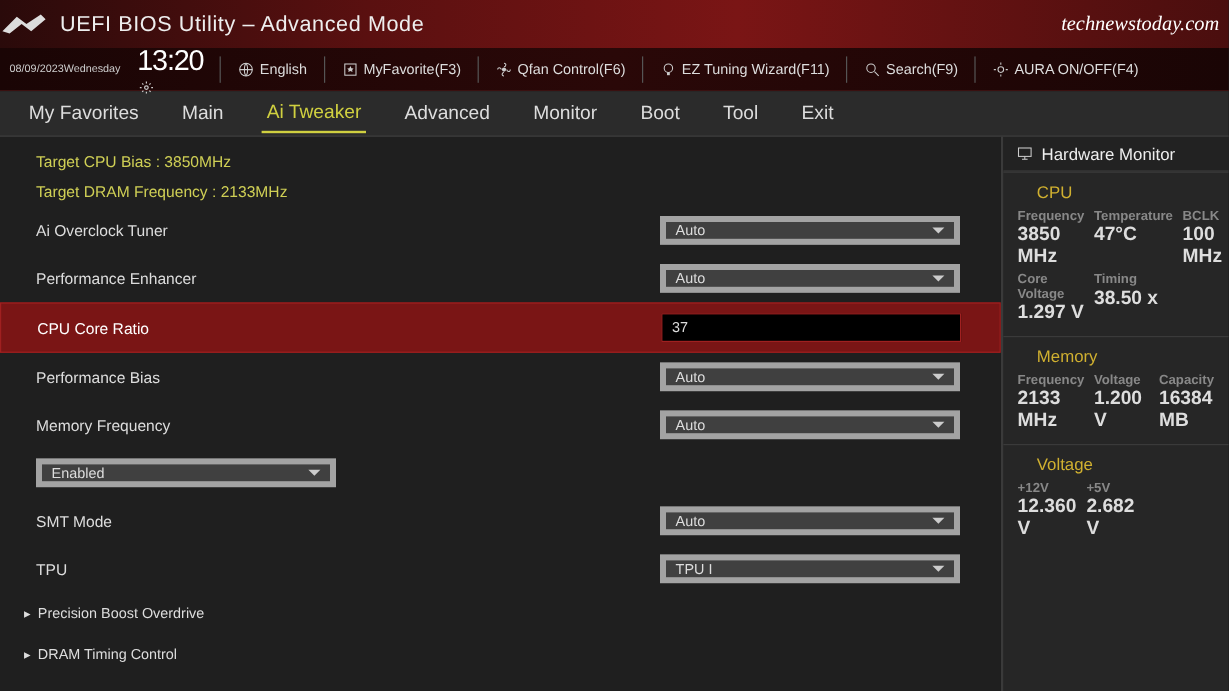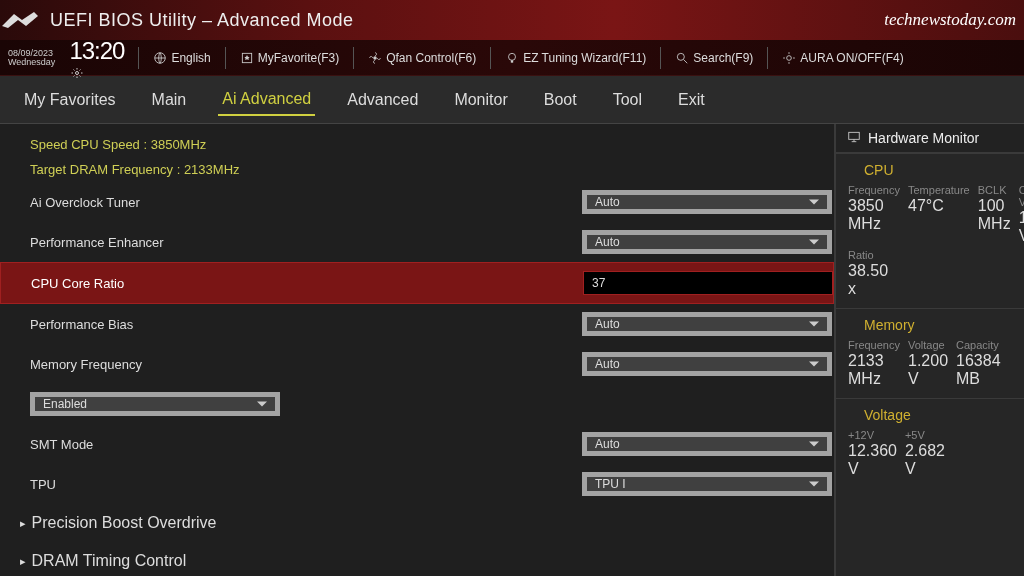--- a/index.html
+++ b/index.html
@@ -27,33 +27,33 @@
   .watermark { color: #fff; font-size: 17px; font-style: italic; font-family: Georgia, serif; margin-right: 8px; }
   .infobar {
     height: 36px;
     background: linear-gradient(90deg, #1a0505 0%, #2a0808 50%, #1a0505 100%);
     display: flex; align-items: center;
     padding: 0 8px;
     border-bottom: 1px solid #3a1010;
     gap: 14px;
   }
   .infobar .sep { width: 1px; height: 22px; background: #555; }
-  .dt { display: flex; flex-direction: column; line-height: 1; }
+  .dt { display: flex; flex-direction: row; line-height: 1; }
   .dt .date { font-size: 9px; color: #ccc; }
   .dt .day { font-size: 9px; color: #ccc; }
   .time { font-size: 24px; color: #fff; font-weight: 300; letter-spacing: -1px; display: flex; align-items: flex-start; flex-direction: column; }
   .time sup { font-size: 10px; margin-left: 2px; margin-top: 2px; }
   .info-item {
     display: flex; align-items: center; gap: 4px;
     color: #ddd; font-size: 12px; cursor: pointer;
   }
   .info-item .ico { width: 14px; height: 14px; display: inline-flex; }
 
   .tabbar {
-    height: 48px;
+    height: 38px;
     background: #2b2b2b;
     display: flex; align-items: center;
     padding: 0 20px;
     gap: 28px;
     border-bottom: 1px solid #444;
   }
   .tab {
     color: #ddd; font-size: 16px; cursor: pointer;
     padding: 6px 4px;
   }
@@ -76,21 +76,20 @@
   .target-line {
     color: #cfcf55;
     font-size: 13px;
     padding: 5px 30px;
   }
   .setting-row {
     display: flex; align-items: center;
     padding: 8px 30px;
     font-size: 13px;
     color: #ddd;
-    gap: 32px;
   }
   .setting-row.selected {
     background: #7a1515;
     border: 1px solid #a02020;
     color: #fff;
   }
   .setting-label { flex: 0 0 520px; }
   .setting-control {
     flex: 0 0 250px;
     height: 24px;
@@ -111,56 +110,57 @@
     border-right: 5px solid transparent;
     border-top: 5px solid #ccc;
     transform: translateY(-50%);
   }
   .setting-row.selected .setting-control {
     background: #000; border: 1px solid #a02020;
   }
   .expander {
     display: flex; align-items: center; gap: 6px;
     padding: 10px 20px;
-    font-size: 16px;
+    font-size: 12px;
     color: #ddd;
     cursor: pointer;
   }
   .expander::before {
     content: "▸";
     font-size: 11px;
   }
 
   .hw-panel {
     width: 190px;
     background: #262626;
     border-left: 2px solid #3a3a3a;
     padding: 0;
     overflow-y: auto;
   }
   .hw-header {
     background: #222;
     padding: 6px 10px;
     font-size: 14px;
     color: #eee;
-    display: flex; align-items: flex-start; gap: 6px;
+    display: flex; align-items: center; gap: 6px;
     border-bottom: 1px solid #3a3a3a;
   }
   .hw-section {
     padding: 8px 12px 4px 28px;
     font-size: 14px;
     color: #d0b030;
     border-top: 1px solid #3a3a3a;
   }
   .hw-section:first-of-type { border-top: none; }
   .hw-grid {
     display: grid;
-    grid-template-columns: 1fr 1fr 1fr 1fr;
+    grid-template-columns: 1fr 1fr 1fr;
     gap: 4px 8px;
     padding: 2px 12px 10px 12px;
+    font-weight: bold;
   }
   .hw-lbl { font-size: 11px; color: #888; }
   .hw-val { font-size: 16px; color: #ddd; grid-column: span 1; }
   .hw-pair { display: flex; flex-direction: column; gap: 1px; }
   svg { display: block; }
 </style>
 </head>
 <body>
 
 <div class="topbar">
@@ -245,31 +245,31 @@
           <path d="M12 2v3M12 19v3M2 12h3M19 12h3" stroke="#ccc" stroke-width="1.5"></path>
         </svg>
       </span>
     <span>AURA ON/OFF(F4)</span>
   </div>
 </div>
 
 <div class="tabbar">
   <div class="tab">My Favorites</div>
   <div class="tab">Main</div>
-  <div class="tab active">Ai Advanced</div>
+  <div class="tab active">Ai Tweaker</div>
   <div class="tab">Advanced</div>
   <div class="tab">Monitor</div>
   <div class="tab">Boot</div>
   <div class="tab">Tool</div>
   <div class="tab">Exit</div>
 </div>
 
 <div class="body-area">
   <div class="main-panel">
-    <div class="target-line">Speed CPU Speed : 3850MHz</div>
+    <div class="target-line">Target CPU Bias : 3850MHz</div>
     <div class="target-line">Target DRAM Frequency : 2133MHz</div>
 
     <div class="setting-row">
       <span class="setting-label">Ai Overclock Tuner</span>
       <div class="setting-control dropdown">Auto</div>
     </div>
     <div class="setting-row">
       <span class="setting-label">Performance Enhancer</span>
       <div class="setting-control dropdown">Auto</div>
     </div>
@@ -325,21 +325,21 @@
         </div>
       <div class="hw-pair">
           <span class="hw-lbl">BCLK</span>
           <span class="hw-val">100 MHz</span>
         </div>
       <div class="hw-pair">
           <span class="hw-lbl">Core Voltage</span>
           <span class="hw-val">1.297 V</span>
         </div>
       <div class="hw-pair">
-          <span class="hw-lbl">Ratio</span>
+          <span class="hw-lbl">Timing</span>
           <span class="hw-val">38.50 x</span>
         </div>
     </div>
 
     <div class="hw-section">Memory</div>
     <div class="hw-grid">
       <div class="hw-pair">
           <span class="hw-lbl">Frequency</span>
           <span class="hw-val">2133 MHz</span>
         </div>

